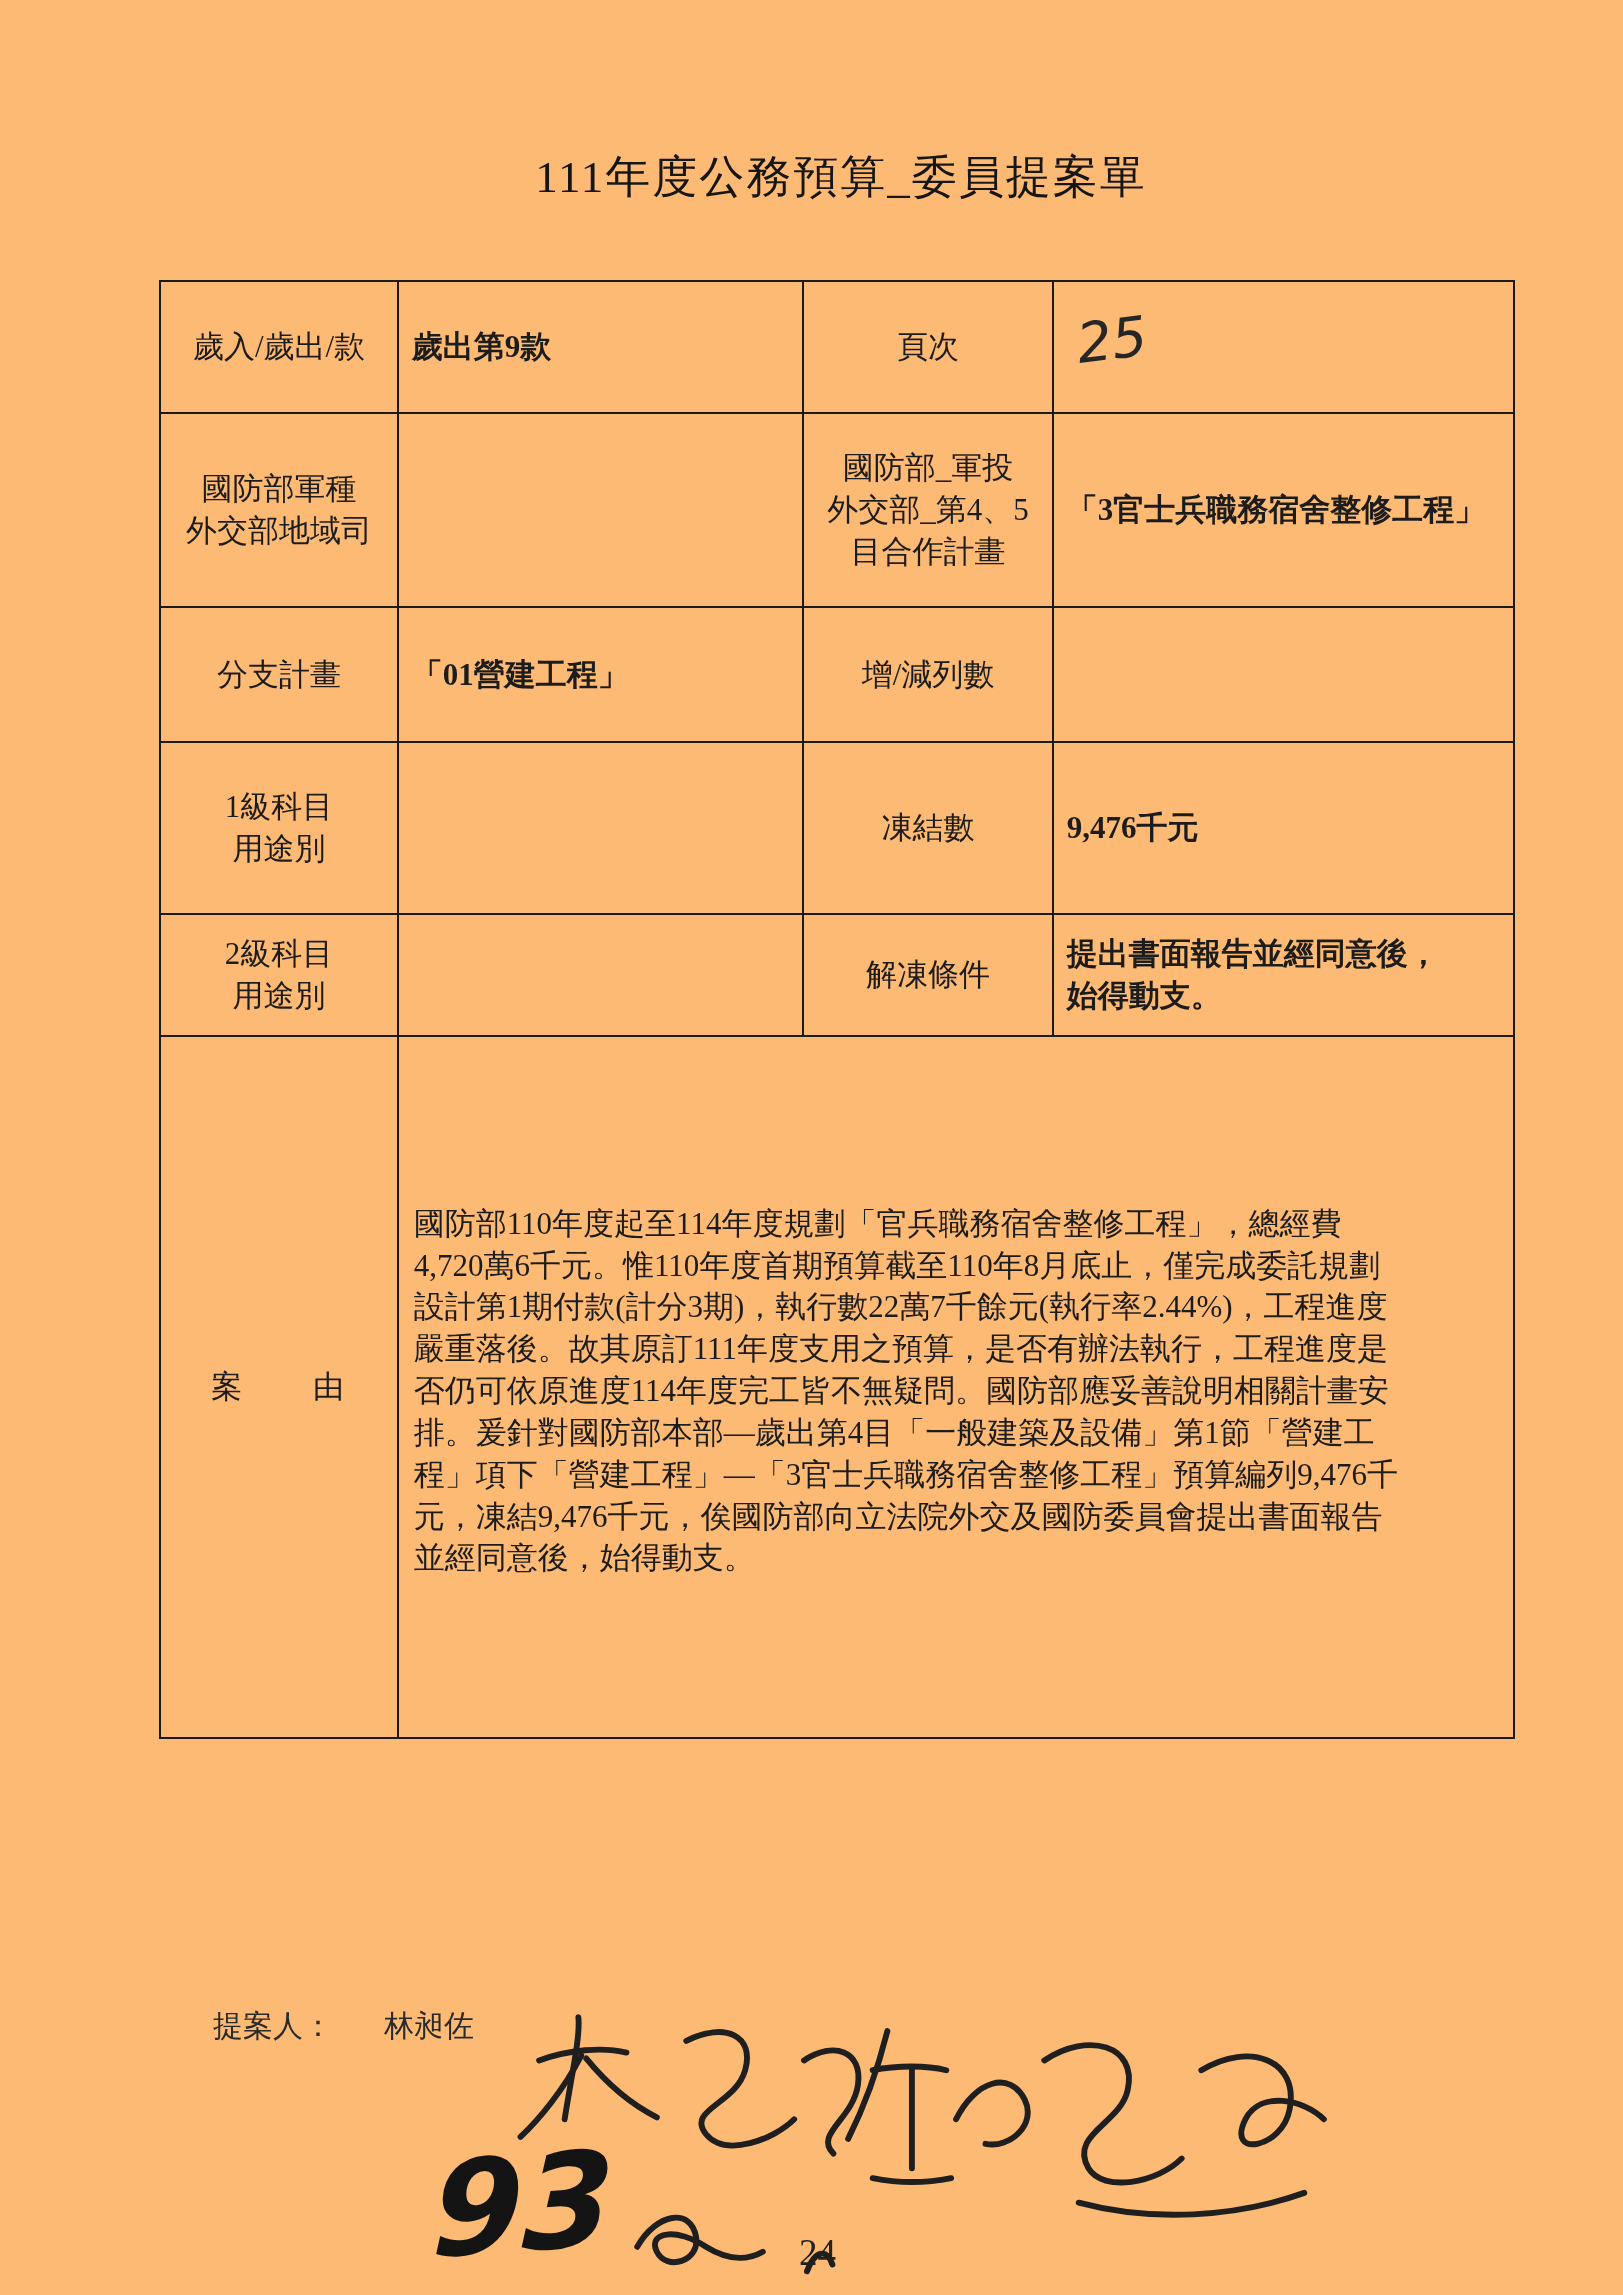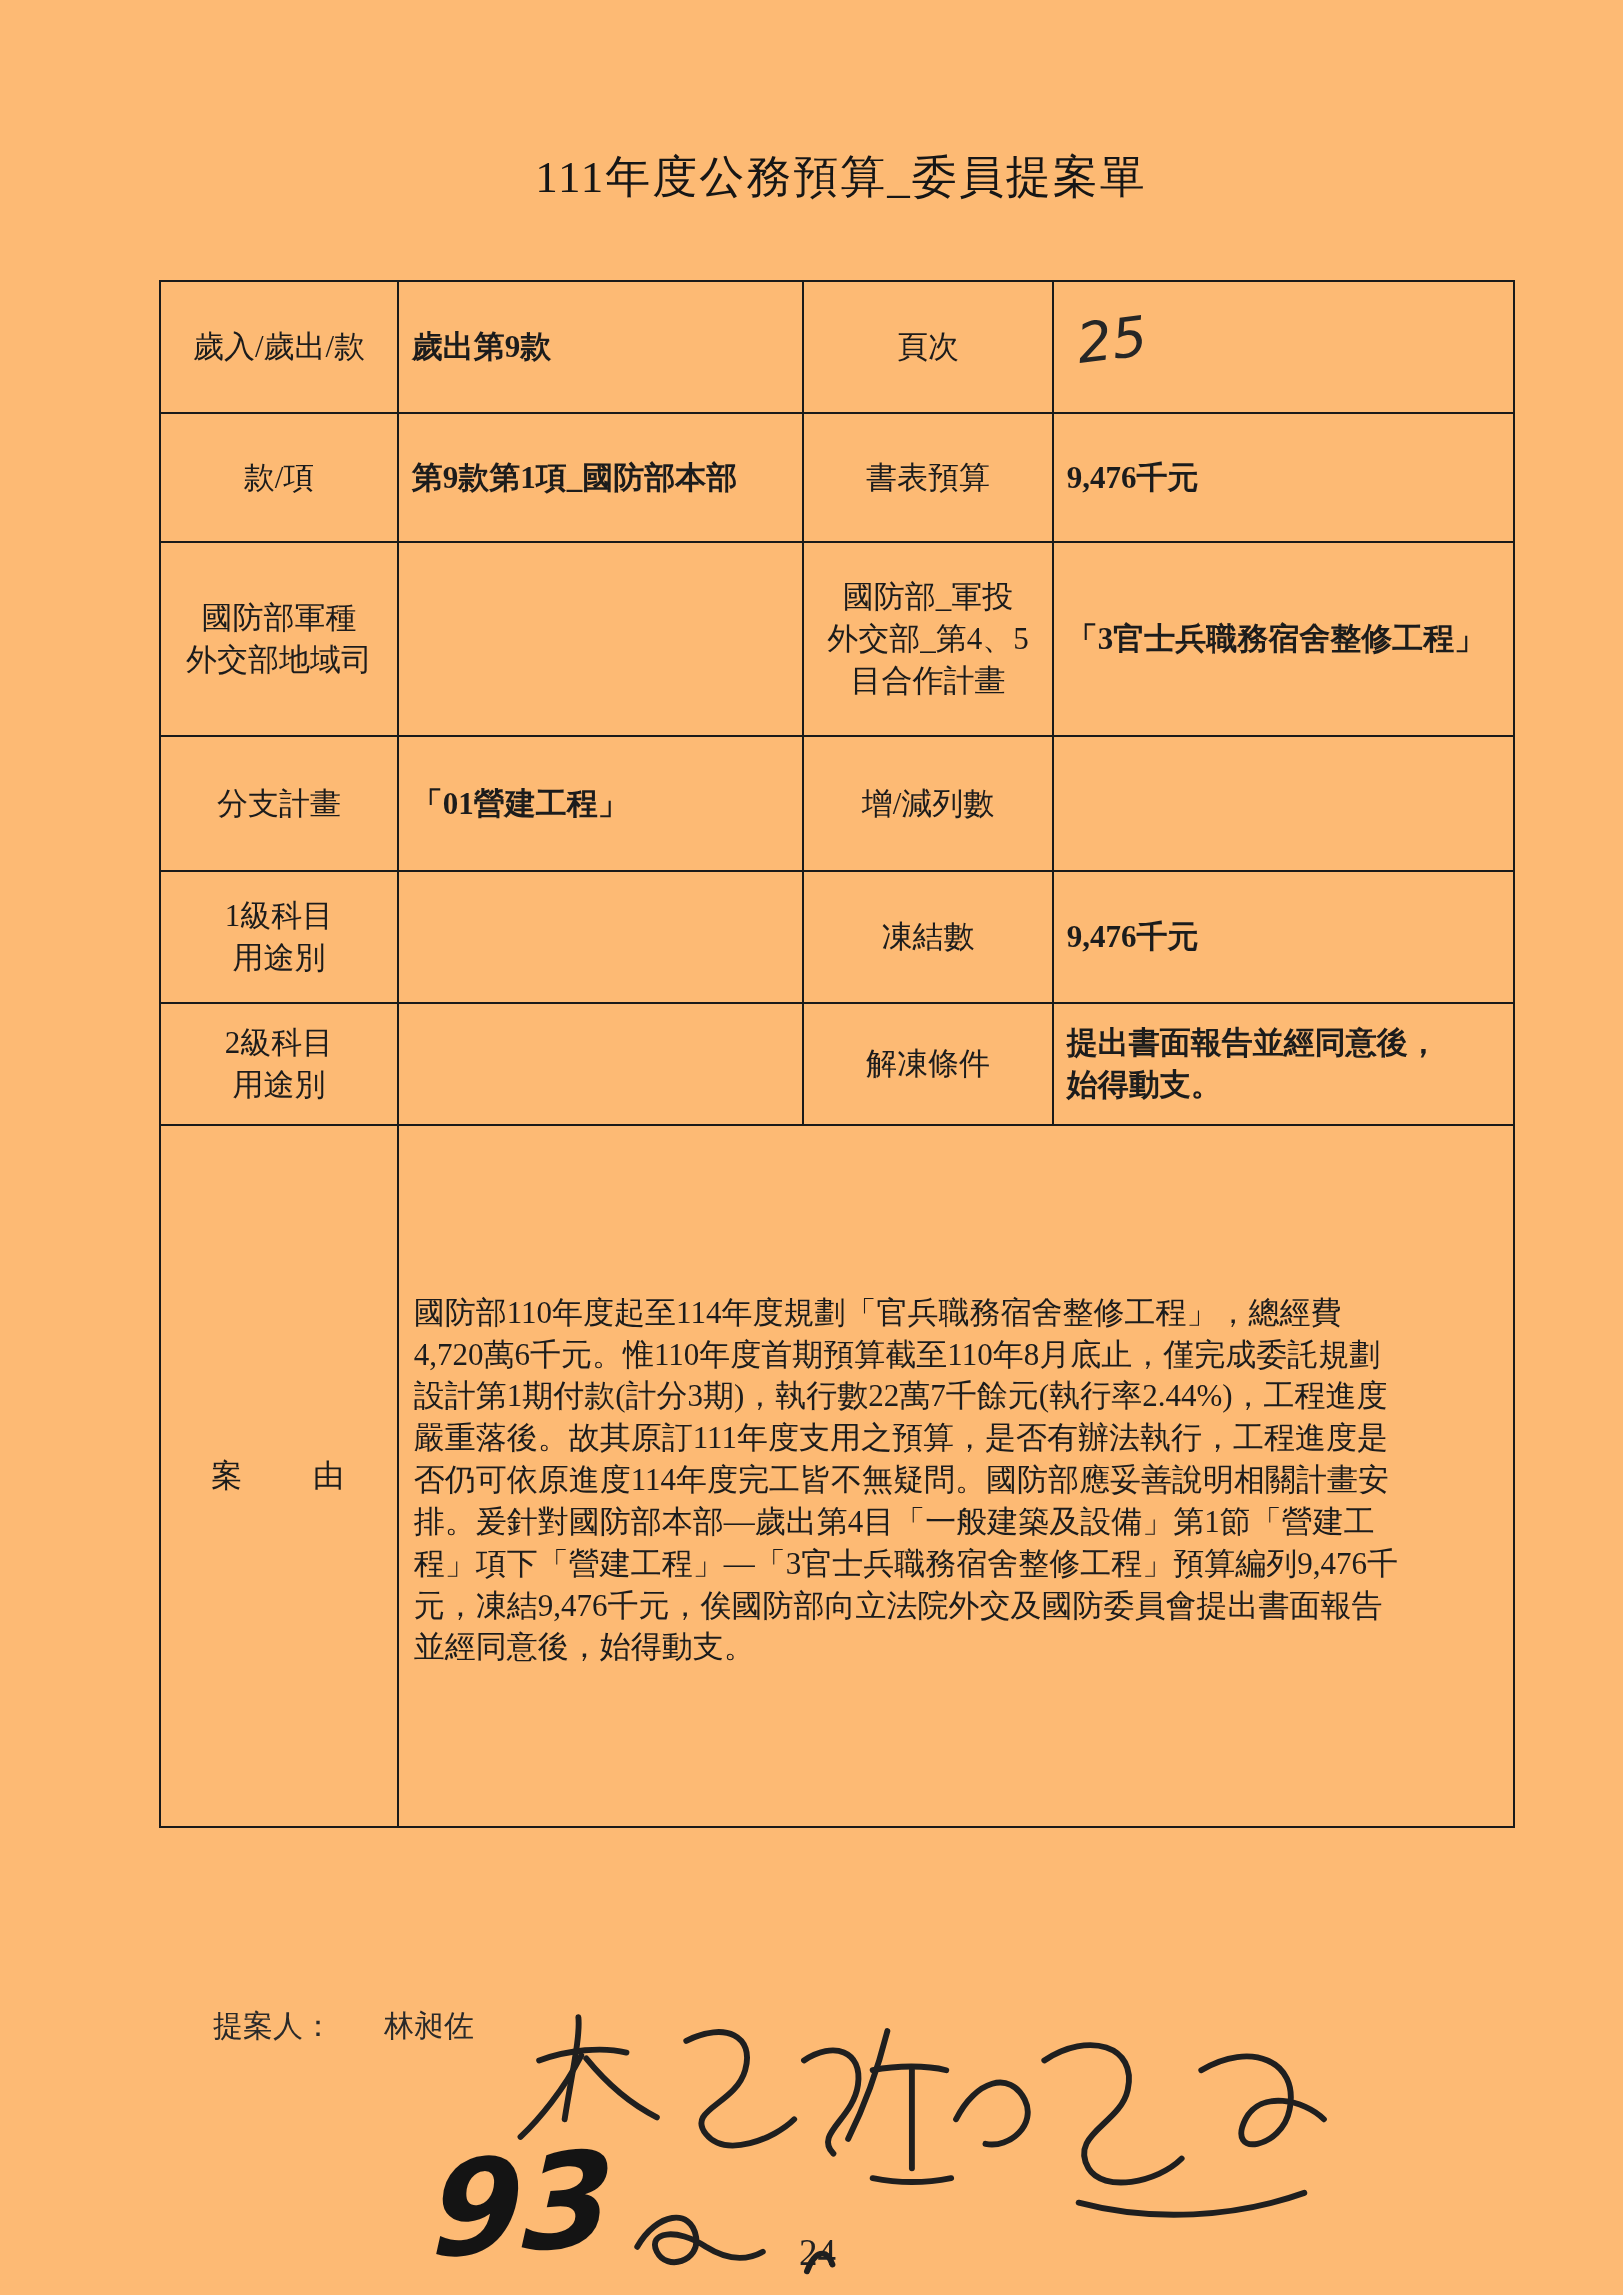--- a/index.html
+++ b/index.html
@@ -138,42 +138,36 @@
       <col style="width:250px">
       <col style="width:461px">
     </colgroup>
     <tbody>
       <tr style="height:132px">
         <td class="lbl">歲入/歲出/款</td>
         <td class="val">歲出第9款</td>
         <td class="lbl">頁次</td>
         <td class="val"></td>
       </tr>
-      <tr style="height:129px">
-        <td class="lbl">款/項</td>
-        <td class="val">第9款第1項_國防部本部</td>
-        <td class="lbl">書表預算</td>
-        <td class="val">9,476千元</td>
-      </tr>
       <tr style="height:194px">
         <td class="lbl">國防部軍種
 外交部地域司</td>
         <td class="val"></td>
         <td class="lbl">國防部_軍投
 外交部_第4、5
 目合作計畫</td>
         <td class="val">「3官士兵職務宿舍整修工程」</td>
       </tr>
       <tr style="height:135px">
         <td class="lbl">分支計畫</td>
         <td class="val">「01營建工程」</td>
         <td class="lbl">增/減列數</td>
         <td class="val"></td>
       </tr>
-      <tr style="height:132px">
+      <tr style="height:172px">
         <td class="lbl">1級科目
 用途別</td>
         <td class="val"></td>
         <td class="lbl">凍結數</td>
         <td class="val">9,476千元</td>
       </tr>
       <tr style="height:122px">
         <td class="lbl">2級科目
 用途別</td>
         <td class="val"></td>

